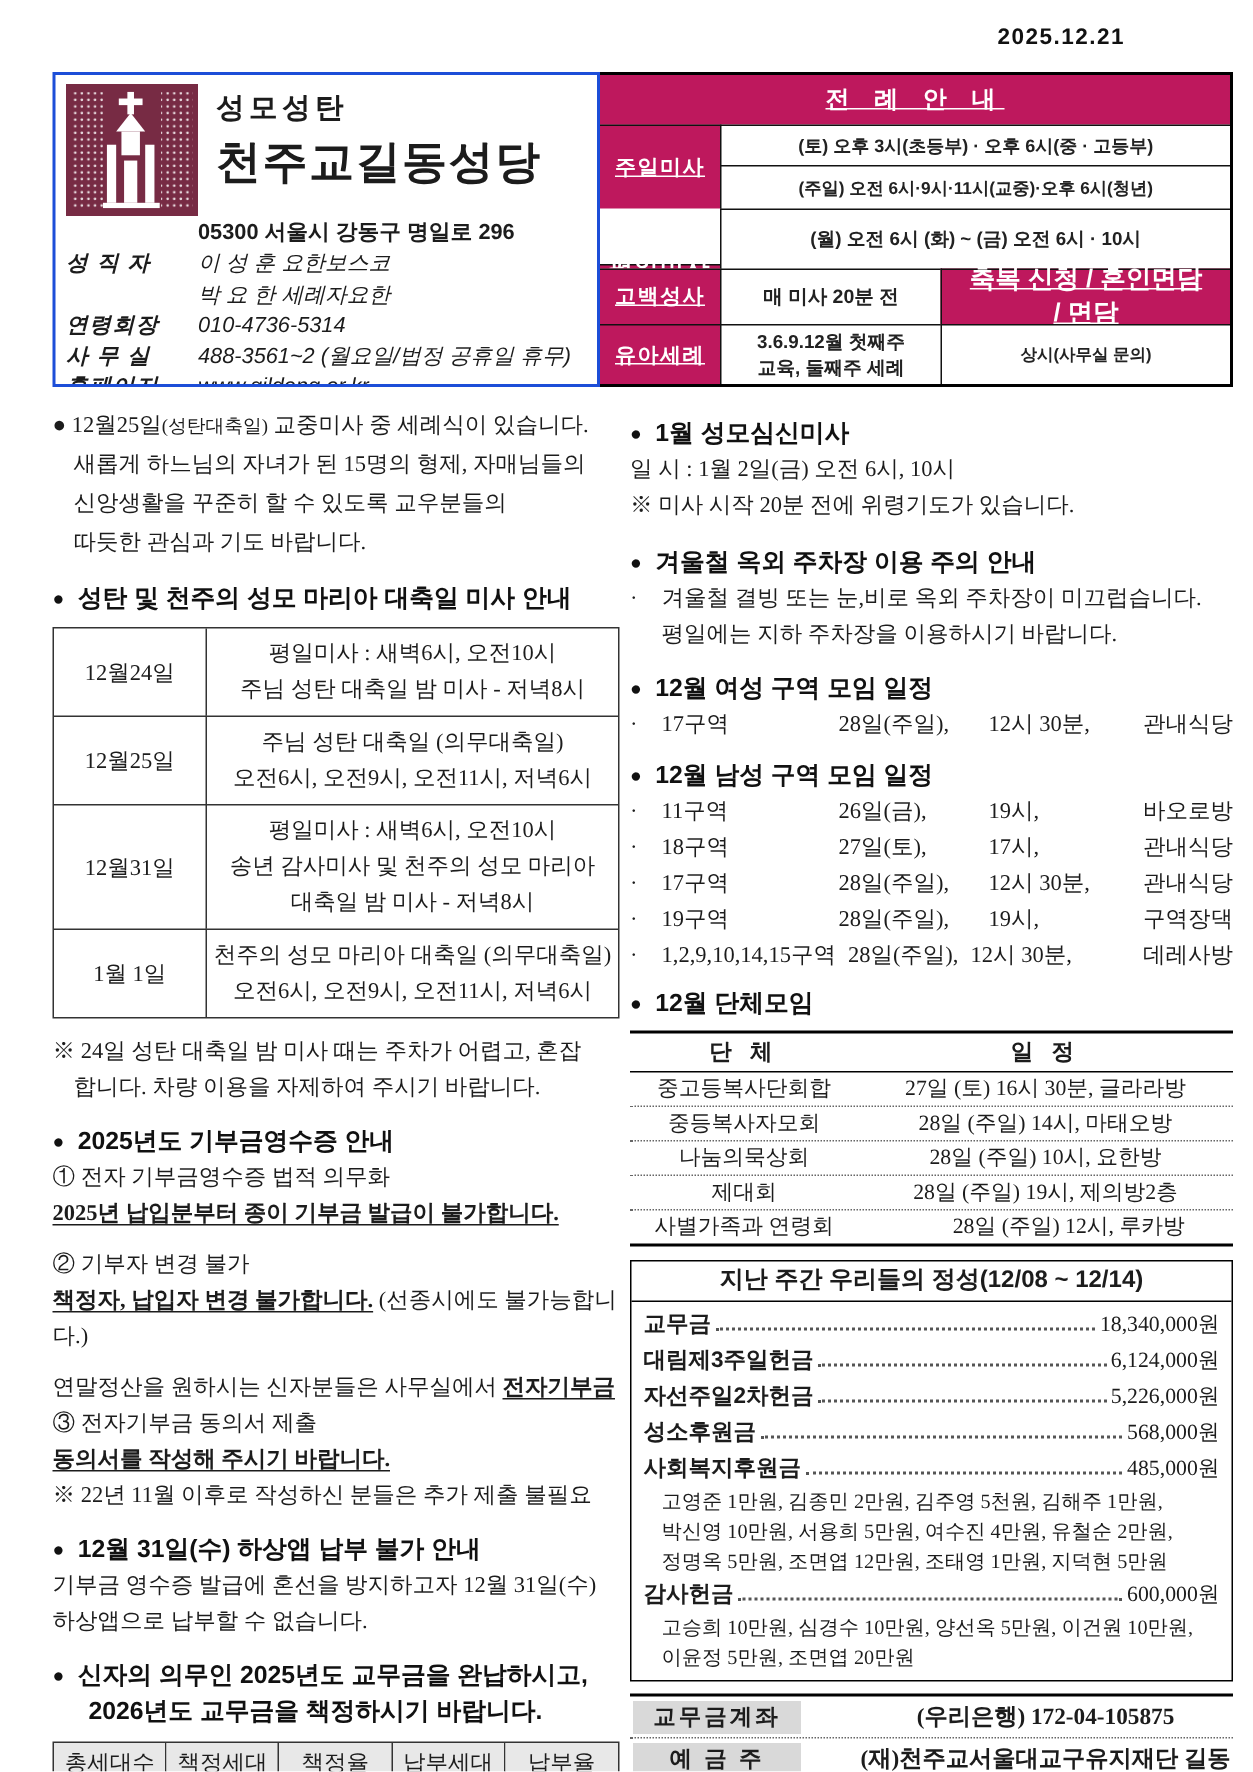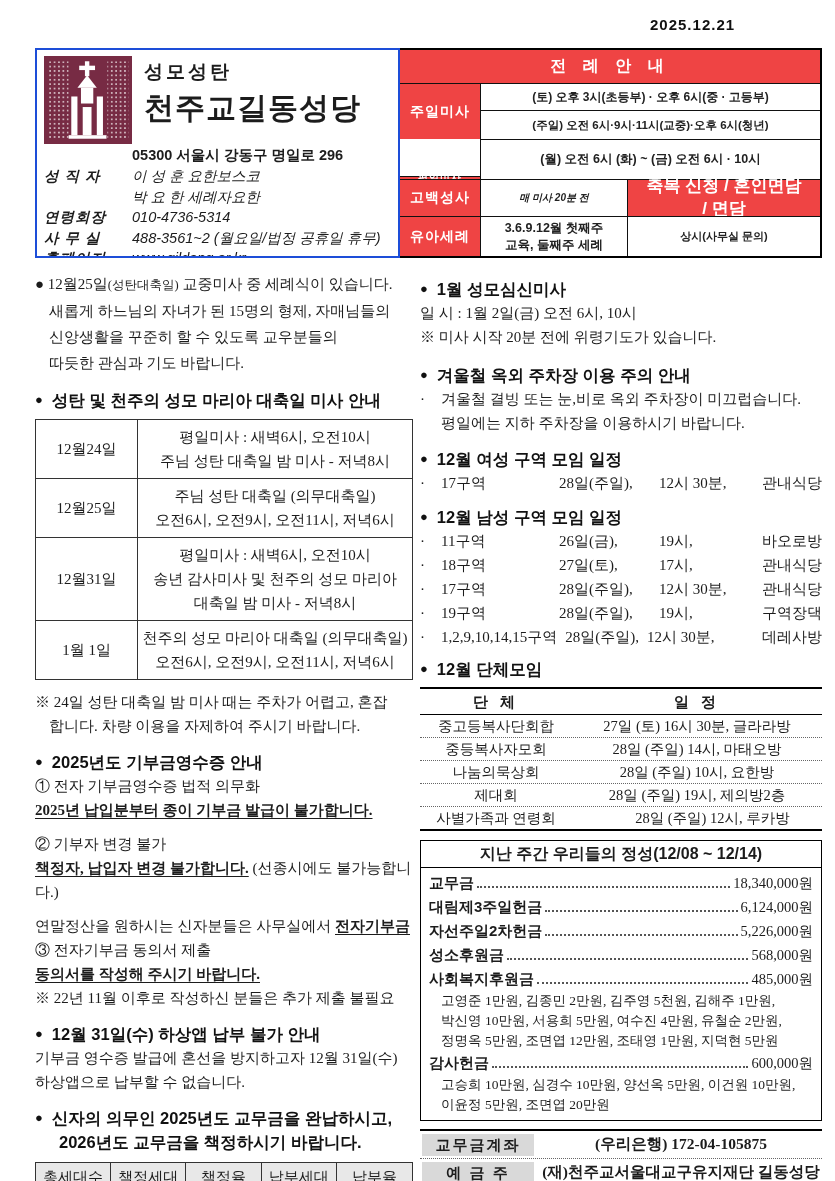--- a/index.html
+++ b/index.html
@@ -1,20 +1,20 @@
 <!DOCTYPE html>
 <html><head>
 <meta charset="utf-8">
 <style>
   html,body { margin:0; padding:0; background:#ffffff; }
   .page { position:relative; width:835px; height:1181px; background:#fff; overflow:hidden;
           font-family:"Liberation Serif","DejaVu Serif",serif; color:#1c1c1c; }
 
   
-  .date { position:absolute; top:16px; left:650px; width:100px; 
+  .date { position:absolute; top:16px; left:650px; width:100px; text-align:right;
           font-family:"Liberation Sans","DejaVu Sans",sans-serif; font-weight:bold;
           font-size:15px; letter-spacing:1px; color:#111; }
 
   
   .header { position:absolute; top:48px; left:35px; display:flex; }
   .church-box { width:365px; height:210px; box-sizing:border-box; border:2px solid #1d4ed8;
                 padding:6px 4px 0 7px; overflow:hidden; }
   .logo-row { display:flex; }
   .logo { width:88px; height:88px; flex:0 0 88px; }
   .titles { margin-left:12px; padding-top:3px; }
@@ -25,29 +25,29 @@
   .info-label { width:88px; flex:0 0 88px; font-family:"Liberation Sans",sans-serif; font-weight:bold; letter-spacing:1px; }
   .info-value { font-family:"Liberation Sans",sans-serif; }
 
   
   .liturgy { width:422px; height:210px; box-sizing:border-box; border:2px solid #000; border-left:none;
              display:grid; grid-template-columns:80px 147px 1fr;
              grid-template-rows:33px 27px 29px 40px 37px 1fr;
              font-family:"Liberation Sans","DejaVu Sans",sans-serif; }
   .lt { display:flex; align-items:center; justify-content:center; text-align:center; font-weight:bold; color:#222; }
   .bt { border-top:1.5px solid #111; } .bl { border-left:1.5px solid #111; }
-  .dark { background:#ef4444; color:#fff; }
+  .dark { background:#be185d; color:#fff;text-decoration:underline; }
   .c-title { grid-area:1/1/2/4; font-size:16px; letter-spacing:6px; }
   .c-sun-h { grid-area:2/1/4/2; font-size:14px; letter-spacing:1px; }
   .c-sun-1 { grid-area:2/2/3/4; font-size:12px; white-space:nowrap; }
   .c-sun-2 { grid-area:3/2/4/4; font-size:11.5px; white-space:nowrap; }
-  .c-wk-h  { grid-area:4/1/5/2; font-size:10px; letter-spacing:1px;margin-top:37px; }
+  .c-wk-h  { grid-area:4/1/5/2; font-size:16px; letter-spacing:1px;margin-top:37px; }
   .c-wk    { grid-area:4/2/5/4; font-size:12.5px; white-space:nowrap; }
   .c-cf-h  { grid-area:5/1/6/2; font-size:14px; letter-spacing:1px; }
-  .c-cf-1  { grid-area:5/2/6/3; font-size:10px;font-style:italic; }
+  .c-cf-1  { grid-area:5/2/6/3; font-size:13px; }
   .c-cf-2  { grid-area:5/3/6/4; font-size:17px; line-height:1.35; padding:1px 16px; }
   .c-ba-h  { grid-area:6/1/7/2; font-size:14px; letter-spacing:1px; }
   .c-ba-1  { grid-area:6/2/7/3; font-size:12.5px; flex-direction:column; line-height:1.35; }
   .c-ba-2  { grid-area:6/3/7/4; font-size:11px; }
 
   
   .left-col  { position:absolute; top:271px; left:35px;  width:378px; }
   .right-col { position:absolute; top:277px; left:420px; width:402px; }
 
   .sec-title { display:flex; gap:9px; font-family:"Liberation Sans",sans-serif; font-weight:bold;
@@ -97,21 +97,21 @@
                font-size:16px; line-height:26px; border-bottom:1.5px solid #000; }
   .off-body { padding:3px 8px 5px 8px; }
   .off-line { display:flex; align-items:baseline; line-height:23px; }
   .off-label { font-family:"Liberation Sans",sans-serif; font-weight:bold; font-size:15px; }
   .leader { flex:1; border-bottom:2px dotted #555; margin:0 3px 4px 3px; }
   .off-amount { font-size:14.5px; }
   .off-detail { padding-left:12px; font-size:13.5px; line-height:20px; }
 
   
   .account { border-top:2px solid #000; margin-top:8px; }
-  .acc-row { display:flex; align-items:flex-start; padding:2.5px 0; }
+  .acc-row { display:flex; align-items:flex-start; padding:2.5px 0;gap:32px; }
   .acc-row.dotted { border-bottom:1px dotted #666; }
   .acc-row.solid { border-bottom:1.5px solid #000; }
   .acc-label { width:112px; flex:0 0 112px; background:#d9d9d9; text-align:center;
                font-family:"Liberation Sans",sans-serif; font-weight:bold; font-size:15px;
                letter-spacing:2px; line-height:22px; margin:0 6px 0 2px; }
   .acc-value { flex:1; text-align:center; font-weight:bold; font-size:15.5px; } .gap8{height:8px;} .gap10{height:10px;} .gap12{height:12px;} .gap14{height:14px;}
 </style>
 </head>
 <body>
 

